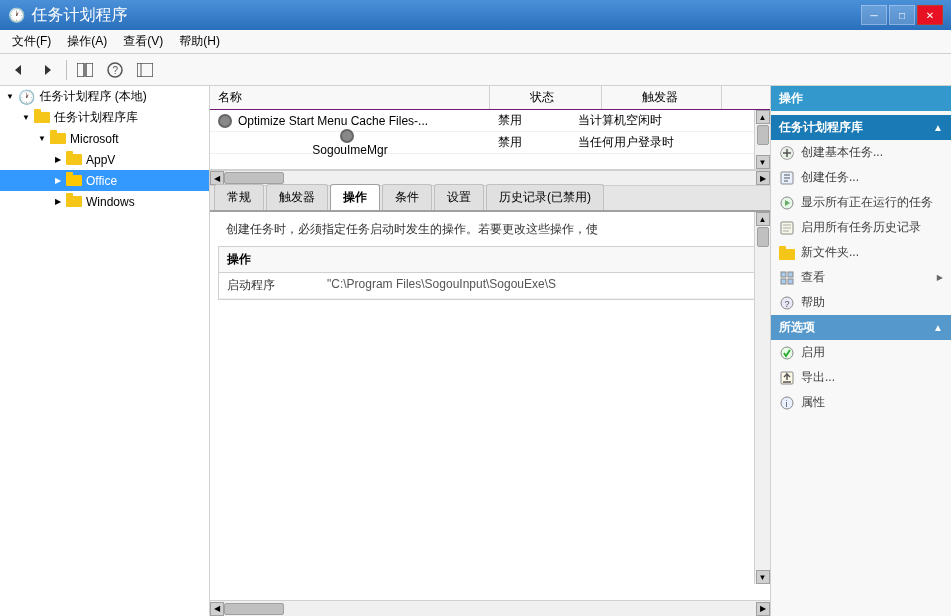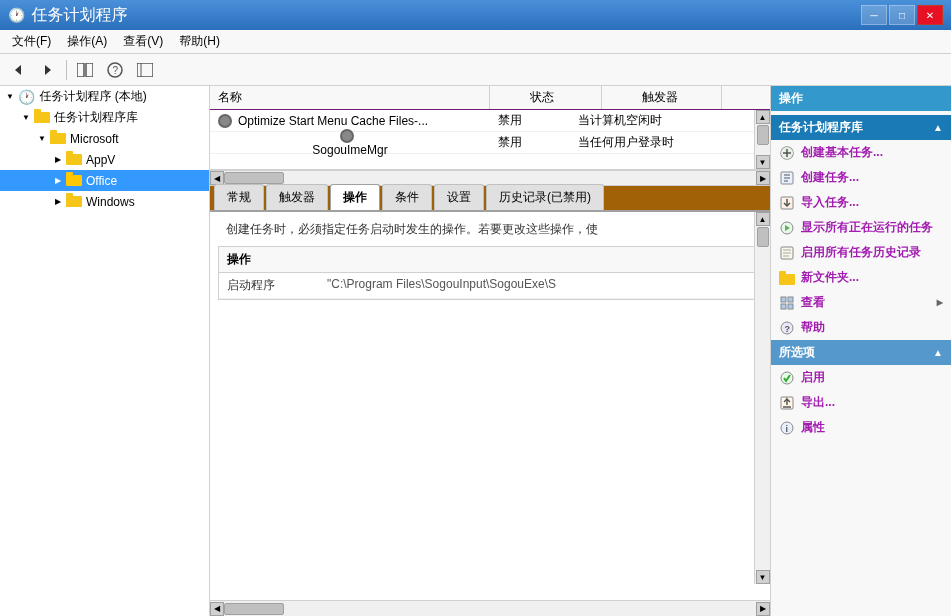--- a/index.html
+++ b/index.html
@@ -181,21 +181,21 @@
       padding: 2px 8px;
       font-size: 12px;
       overflow: hidden;
       text-overflow: ellipsis;
       white-space: nowrap;
     }
 
     
     .tab-bar {
       display: flex;
-      background: #a16207;
+      background: #e5e5e5;
       border-bottom: 2px solid #a0a0a0;
       height: 26px;
       align-items: flex-end;
       padding: 0 4px;
     }
     .tab {
       padding: 4px 12px;
       cursor: pointer;
       font-size: 12px;
       border: 1px solid #c0c0c0;
@@ -275,22 +275,21 @@
     }
     .right-section-header.selected {
       background: #1a7ab5;
     }
     .right-action-item {
       display: flex;
       align-items: center;
       padding: 4px 8px;
       cursor: pointer;
       font-size: 12px;
-      color: #a21caf;
-      font-weight: bold;
+      color: #404040;
     }
     .right-action-icon {
       width: 16px;
       height: 16px;
       margin-right: 6px;
       flex-shrink: 0;
       display: flex;
       align-items: center;
       justify-content: center;
       font-size: 12px;
@@ -544,30 +543,20 @@
           <line x1="4" y1="4" x2="10" y2="4" stroke="#555" stroke-width="1"></line>
           <line x1="4" y1="7" x2="10" y2="7" stroke="#555" stroke-width="1"></line>
           <line x1="4" y1="10" x2="8" y2="10" stroke="#555" stroke-width="1"></line>
         </svg>
       </div>
       <span>创建任务...</span>
     </div>
     <div class="right-action-item">
       <div class="right-action-icon">
         <svg width="14" height="14" viewBox="0 0 14 14">
-          <rect x="1" y="1" width="12" height="12" rx="1" fill="#fff0e8" stroke="#888" stroke-width="1"></rect>
-          <polyline points="4,7 7,10 10,7" fill="none" stroke="#555" stroke-width="1.5"></polyline>
-          <line x1="7" y1="3" x2="7" y2="10" stroke="#555" stroke-width="1.5"></line>
-        </svg>
-      </div>
-      <span>导入任务...</span>
-    </div>
-    <div class="right-action-item">
-      <div class="right-action-icon">
-        <svg width="14" height="14" viewBox="0 0 14 14">
           <circle cx="7" cy="7" r="6" fill="#e8f8e8" stroke="#888" stroke-width="1"></circle>
           <polyline points="5,4 5,10 10,7" fill="#66aa66" stroke="none"></polyline>
         </svg>
       </div>
       <span>显示所有正在运行的任务</span>
     </div>
     <div class="right-action-item">
       <div class="right-action-icon">
         <svg width="14" height="14" viewBox="0 0 14 14">
           <rect x="1" y="1" width="12" height="12" rx="1" fill="#f8f8e8" stroke="#888" stroke-width="1"></rect>

